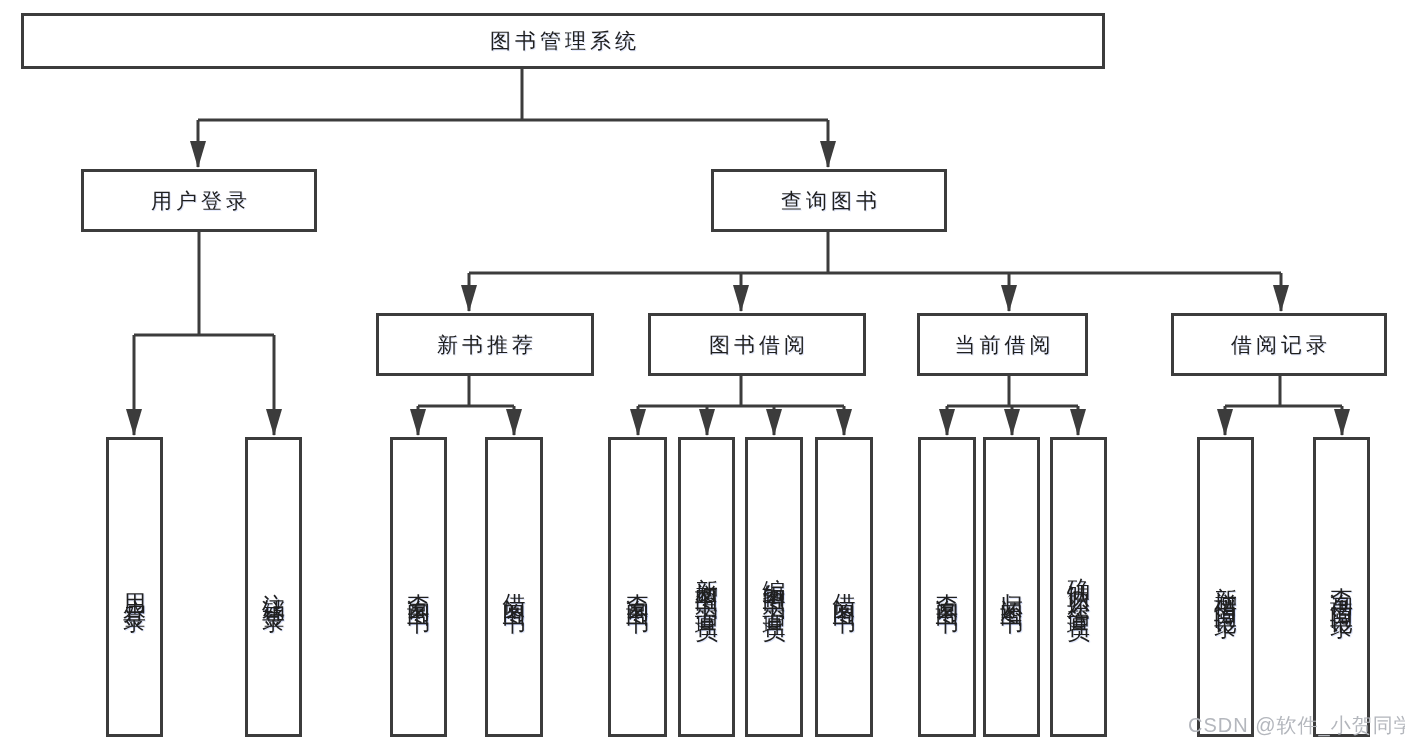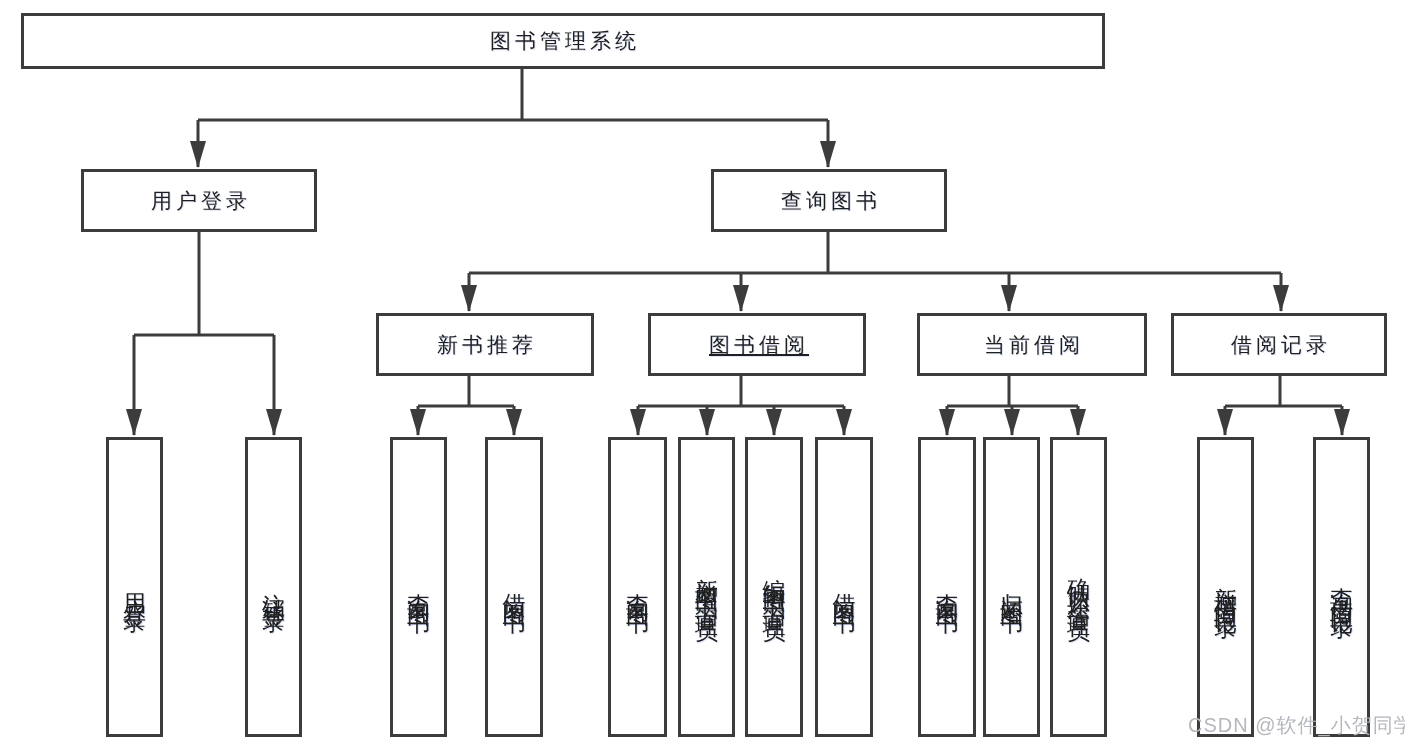--- a/index.html
+++ b/index.html
@@ -102,24 +102,24 @@
   <div class="box lvl2 h-label" style="left:81px;">
     <span>用户登录</span>
   </div>
   <div class="box lvl2 h-label" style="left:711px;">
     <span>查询图书</span>
   </div>
 
   <div class="box lvl3 h-label" style="left:360px;width:218px;">
     <span>新书推荐</span>
   </div>
-  <div class="box lvl3 h-label" style="left:632px;width:218px;text-decoration:underline;">
+  <div class="box lvl3 h-label" style="left:632px;width:218px;">
     <span>图书借阅</span>
   </div>
-  <div class="box lvl3 h-label" style="left:901px;width:230px;">
+  <div class="box lvl3 h-label" style="left:901px;width:171px;">
     <span>当前借阅</span>
   </div>
   <div class="box lvl3 h-label" style="left:1155px;width:216px;">
     <span>借阅记录</span>
   </div>
 
   <div class="box leaf" style="left:106px;width:57px;">
     <span>用户登录</span>
   </div>
   <div class="box leaf" style="left:245px;width:57px;">

